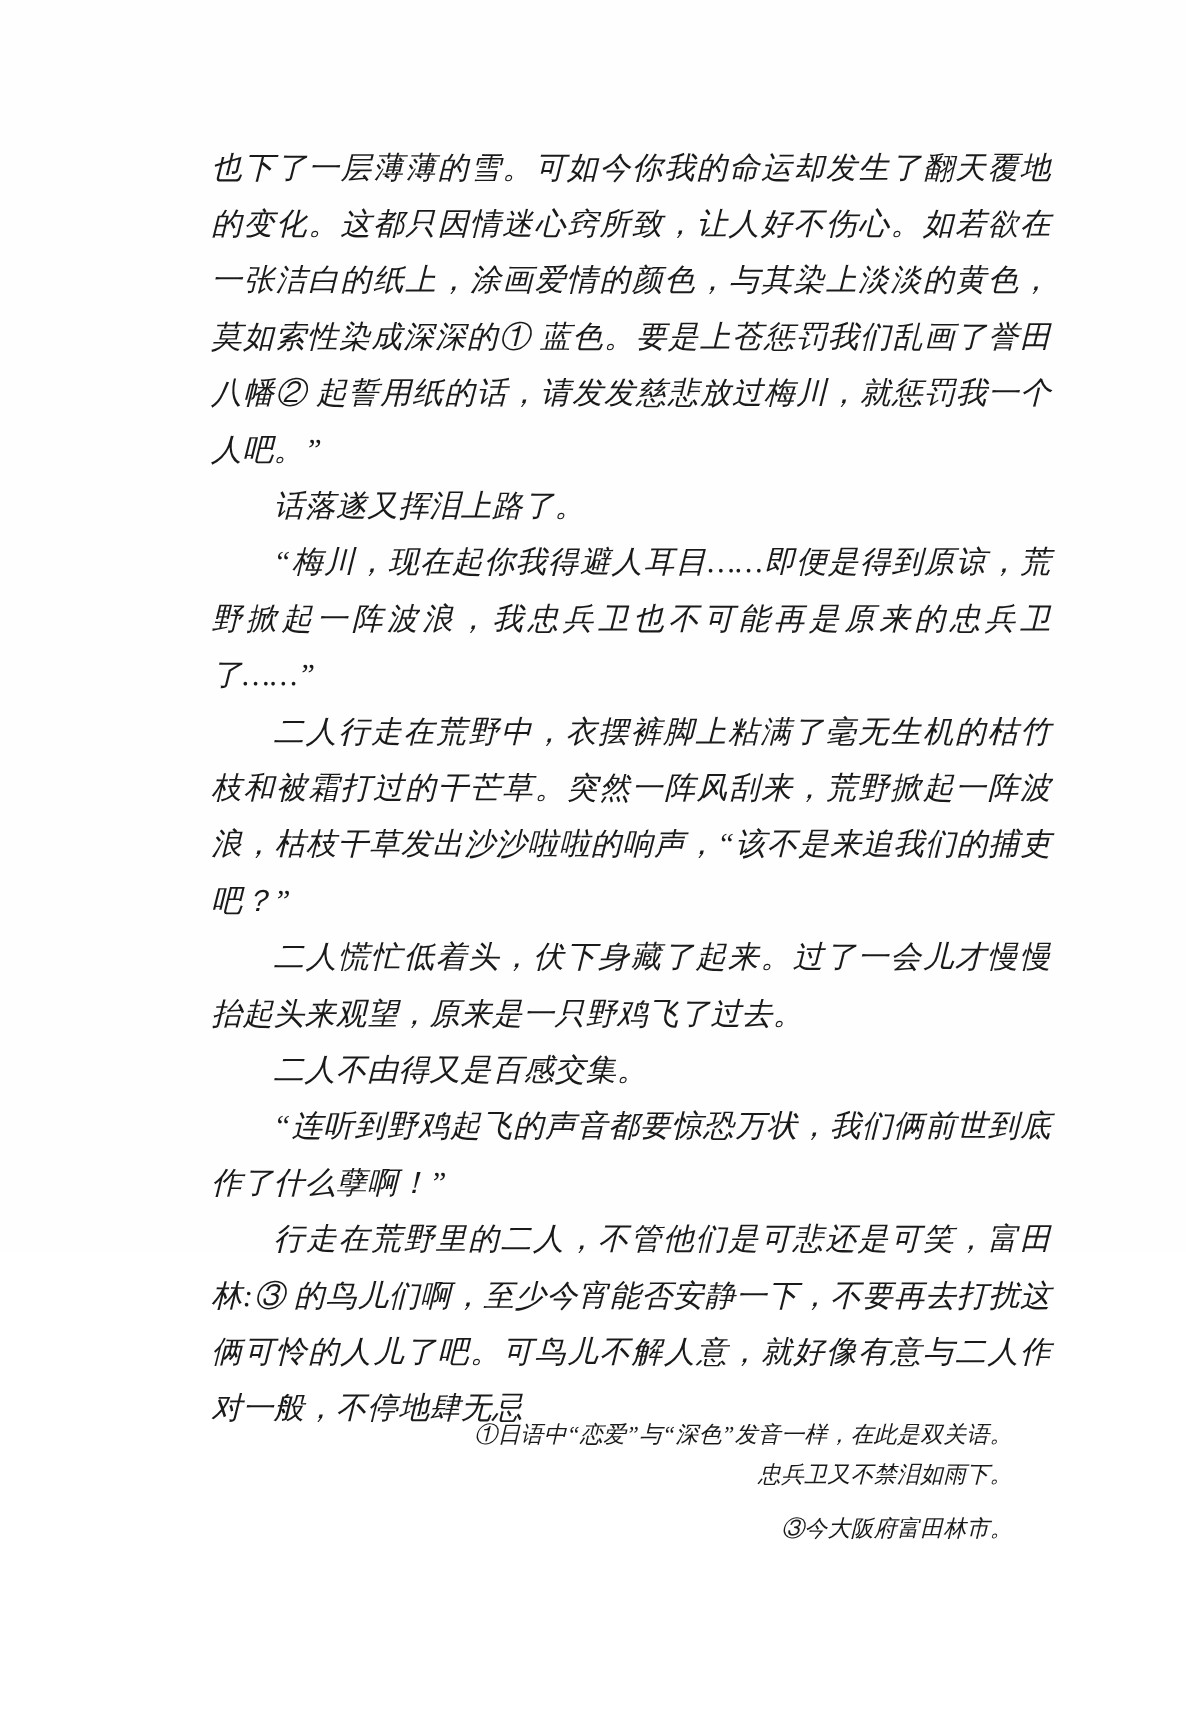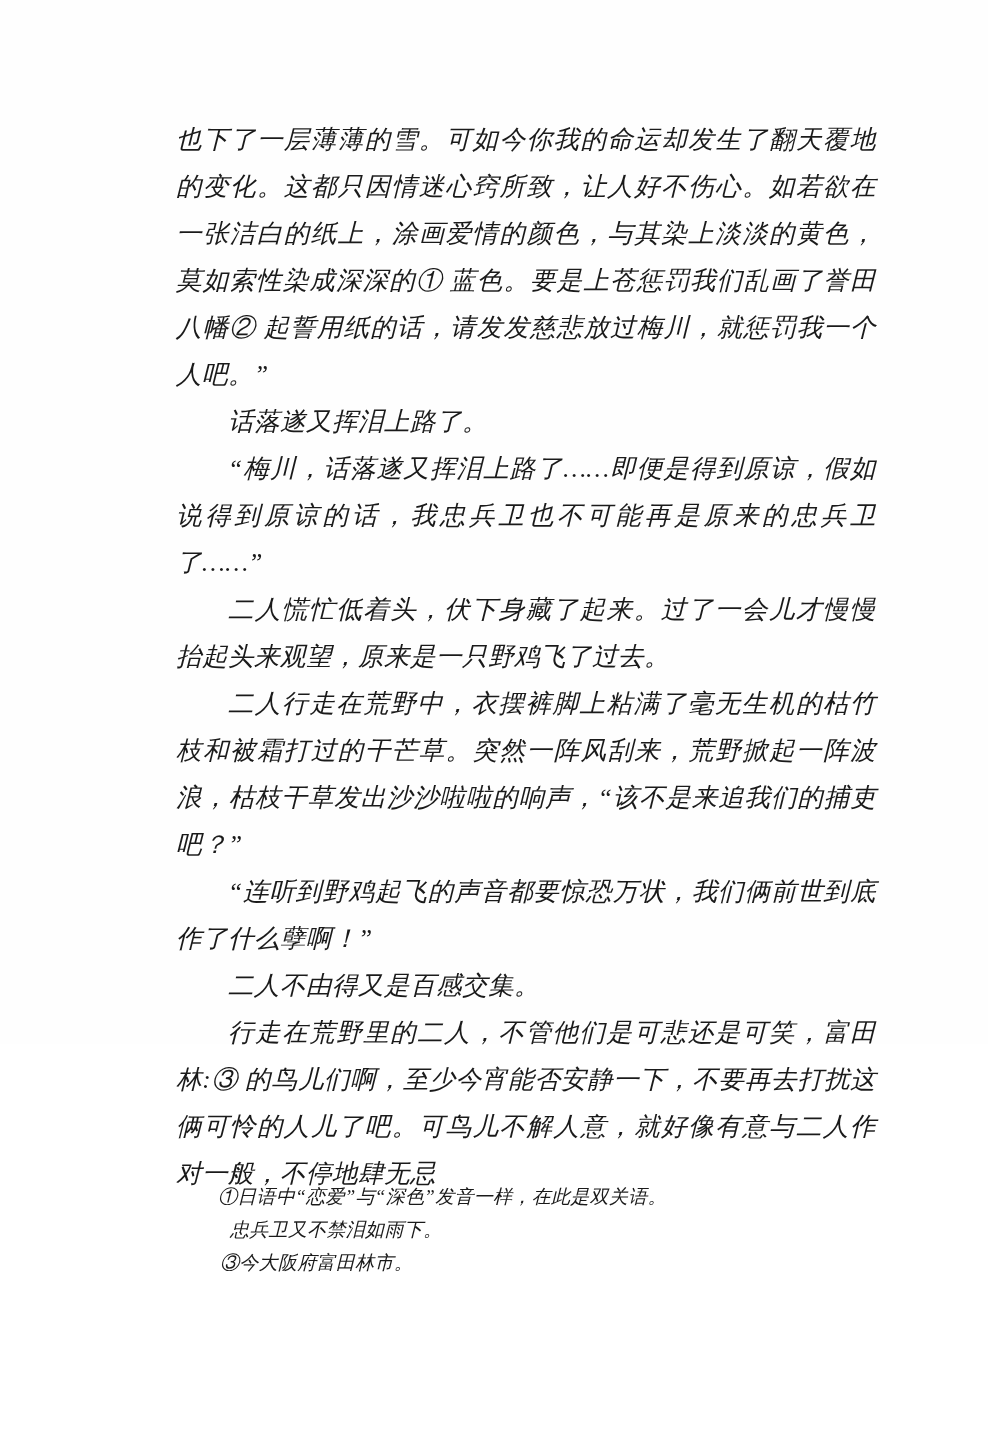--- a/index.html
+++ b/index.html
@@ -39,47 +39,48 @@
     font-weight: 500;
     font-style: italic;
     font-family: "Liberation Serif", "DejaVu Serif", serif;
   }
   .indent {
     text-indent: 52px;
     font-style: italic;
   }
   .footnotes {
     position: absolute;
-    left: 218px;
+    left: 204px;
     top: 1180px;
     width: 640px;
+    text-align: right;
   }
   .footnote {
     font-size: 19px;
     line-height: 33px;
     font-style: italic;
     font-weight: 500;
     letter-spacing: 0.3px;
   }
   .fn-2 { padding-left: 12px; }
-  .fn-3 { padding-left: 2px; }
+  .fn-3 { padding-left: 2px; margin-top: 12px; }
 </style>
 </head>
 <body>
 
 <div class="page">
 
   <div class="content">
     <p class="para">也下了一层薄薄的雪。可如今你我的命运却发生了翻天覆地的变化。这都只因情迷心窍所致，让人好不伤心。如若欲在一张洁白的纸上，涂画爱情的颜色，与其染上淡淡的黄色，莫如索性染成深深的① 蓝色。要是上苍惩罚我们乱画了誉田八幡② 起誓用纸的话，请发发慈悲放过梅川，就惩罚我一个人吧。”</p>
     <p class="para indent">话落遂又挥泪上路了。</p>
-    <p class="para indent">“梅川，话落遂又挥泪上路了……即便是得到原谅，假如说得到原谅的话，我忠兵卫也不可能再是原来的忠兵卫了……”</p>
+    <p class="para indent">“梅川，现在起你我得避人耳目……即便是得到原谅，荒野掀起一阵波浪，我忠兵卫也不可能再是原来的忠兵卫了……”</p>
+    <p class="para indent">二人行走在荒野中，衣摆裤脚上粘满了毫无生机的枯竹枝和被霜打过的干芒草。突然一阵风刮来，荒野掀起一阵波浪，枯枝干草发出沙沙啦啦的响声，“该不是来追我们的捕吏吧？”</p>
     <p class="para indent">二人慌忙低着头，伏下身藏了起来。过了一会儿才慢慢抬起头来观望，原来是一只野鸡飞了过去。</p>
-    <p class="para indent">二人行走在荒野中，衣摆裤脚上粘满了毫无生机的枯竹枝和被霜打过的干芒草。突然一阵风刮来，荒野掀起一阵波浪，枯枝干草发出沙沙啦啦的响声，“该不是来追我们的捕吏吧？”</p>
+    <p class="para indent">二人不由得又是百感交集。</p>
     <p class="para indent">“连听到野鸡起飞的声音都要惊恐万状，我们俩前世到底作了什么孽啊！”</p>
-    <p class="para indent">二人不由得又是百感交集。</p>
     <p class="para indent">行走在荒野里的二人，不管他们是可悲还是可笑，富田林:③ 的鸟儿们啊，至少今宵能否安静一下，不要再去打扰这俩可怜的人儿了吧。可鸟儿不解人意，就好像有意与二人作对一般，不停地肆无忌</p>
   </div>
 
   <div class="footnotes">
     <div class="footnote fn-1">①日语中“恋爱”与“深色”发音一样，在此是双关语。</div>
     <div class="footnote fn-2">忠兵卫又不禁泪如雨下。</div>
     <div class="footnote fn-3">③今大阪府富田林市。</div>
   </div>
 
 </div>

